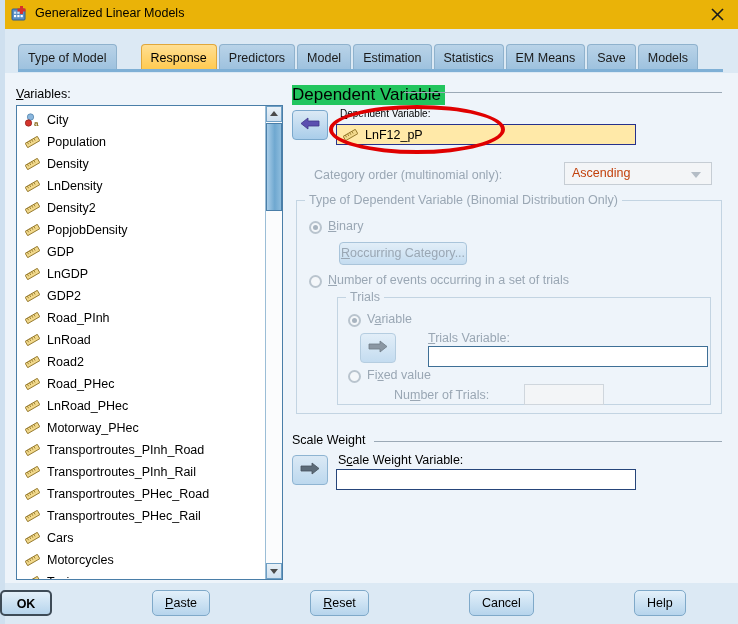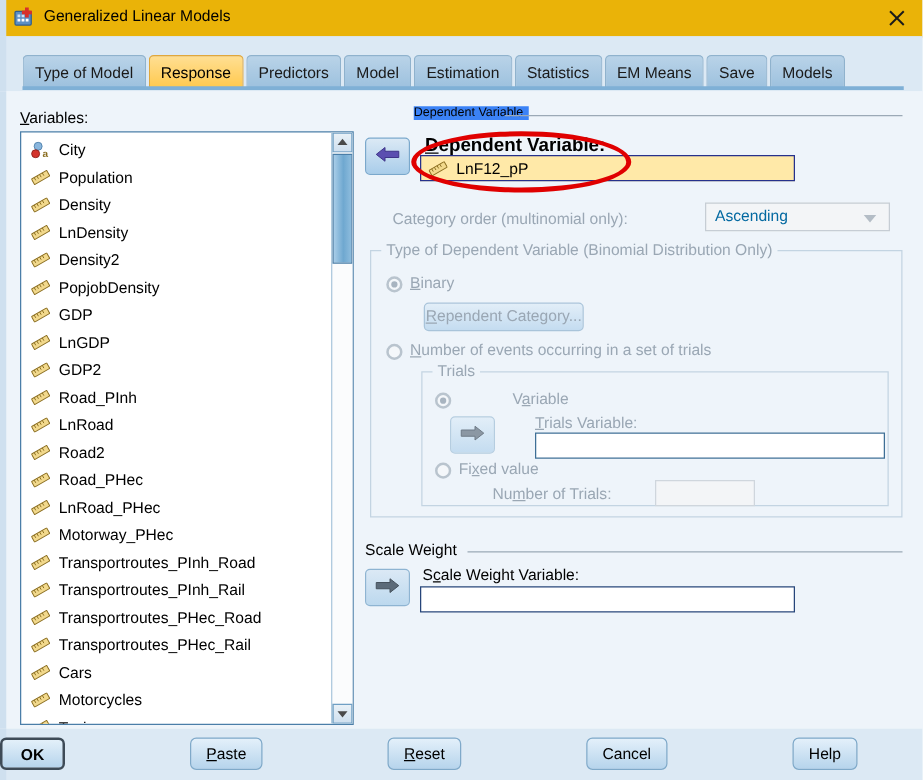--- a/index.html
+++ b/index.html
@@ -58,20 +58,21 @@
     font-size:12.5px;
     color:#1a1a1a;
     white-space:nowrap;
     cursor:pointer;
     box-sizing:border-box;
   }
   .tab.selected{
     background:linear-gradient(#ffdf93,#ffc94e);
     border-color:#e0a73c;
     color:#000;
+    margin-left:22px;
   }
   #tab-underline{
     position:absolute;left:18px;top:69px;width:705px;height:3px;
     background:#7fb0d6;
   }
 
   
   #panel{
     position:absolute;left:0;top:73px;width:738px;height:584px;
     background:#eef4fa;
@@ -147,37 +148,37 @@
     box-sizing:border-box;
     cursor:pointer;
   }
 
   
   #right{
     position:absolute;left:292px;top:12px;width:430px;
   }
   .group-title{
     position:absolute;top:-8px;left:0;
-    background:#3b82f6;padding:0 4px 0 0;
-    font-size:10px;color:#000;margin-left:39px;
+    background:#22c55e;padding:0 4px 0 0;
+    font-size:17px;color:#000;
   }
 
   
   #dep-group{position:absolute;left:0;top:0;width:430px;}
   #dep-line{position:absolute;left:112px;top:7px;width:318px;height:1px;background:#9ba9b6;}
   #dep-arrow-btn{
     position:absolute;left:0;top:25px;width:36px;height:30px;
     background:linear-gradient(#dbe9f5,#a9cdea);
     border:1px solid #7aa8cc;
     border-radius:4px;
     box-sizing:border-box;
     cursor:pointer;
   }
   #dep-label{
-    position:absolute;left:48px;top:23px;font-size:15px;font-weight:bold;
+    position:absolute;left:48px;top:23px;font-size:10px;
   }
   #dep-field{
     position:absolute;left:44px;top:39px;width:300px;height:21px;
     background:#ffe9a8;
     border:1px solid #26318c;
     box-sizing:border-box;
     display:flex;align-items:center;
     padding-left:4px;
     font-size:12.5px;
     cursor:text;
@@ -195,21 +196,21 @@
 
   
   #cat-label{
     position:absolute;left:22px;top:83px;font-size:12.5px;color:#9aa7b4;
   }
   #cat-select{
     position:absolute;left:272px;top:77px;width:148px;height:23px;
     background:#f3f5f7;
     border:1px solid #c6cdd4;
     box-sizing:border-box;
-    color:#0369a1;
+    color:#c2410c;
     font-size:12.5px;
     line-height:21px;
     padding-left:7px;
     cursor:default;
   }
   #cat-select .caret{
     position:absolute;right:10px;top:9px;width:0;height:0;
     border-left:5px solid transparent;border-right:5px solid transparent;
     border-top:6px solid #b4bdc6;
   }
@@ -250,21 +251,21 @@
 
   #trials-group{
     position:absolute;left:40px;top:96px;width:374px;height:108px;
     border:1px solid #c3d4e2;box-sizing:border-box;
   }
   #trials-title{
     position:absolute;left:8px;top:-8px;background:#eef4fa;padding:0 4px;
     font-size:12.5px;color:#9aa7b4;
   }
   #tv-radio{left:10px;top:16px;}
-  #tv-label{position:absolute;left:29px;top:14px;margin-left:43px;}
+  #tv-label{position:absolute;left:29px;top:14px;}
   #trials-arrow-btn{
     position:absolute;left:22px;top:35px;width:36px;height:30px;
     background:linear-gradient(#e2eef8,#c4dcf0);
     border:1px solid #b5cde0;border-radius:4px;box-sizing:border-box;
     cursor:pointer;
   }
   #trials-var-label{position:absolute;left:90px;top:33px;}
   #trials-var-field{
     position:absolute;left:90px;top:48px;width:280px;height:21px;
     background:#fff;border:1px solid #3e6f96;box-sizing:border-box;
@@ -723,21 +724,21 @@
       </div>
     </div>
 
     <div id="type-group">
       <div id="type-title">Type of Dependent Variable (Binomial Distribution Only)</div>
 
       <span class="radio on" id="binary-radio" style="position:absolute;"></span>
       <div id="binary-label" class="dis-text"><span class="uline">B</span><span>inary</span></div>
 
       <div id="ref-cat-btn">
-        <span class="uline">R</span><span>ependent Category...</span>
+        <span class="uline">R</span><span>occurring Category...</span>
       </div>
 
       <span class="radio" id="events-radio" style="position:absolute;"></span>
       <div id="events-label" class="dis-text"><span class="uline">N</span><span>umber of events occurring in a set of trials</span></div>
 
       <div id="trials-group">
         <div id="trials-title">Trials</div>
 
         <span class="radio on" id="tv-radio" style="position:absolute;"></span>
         <div id="tv-label" class="dis-text">V<span class="uline">a</span><span>riable</span></div>

